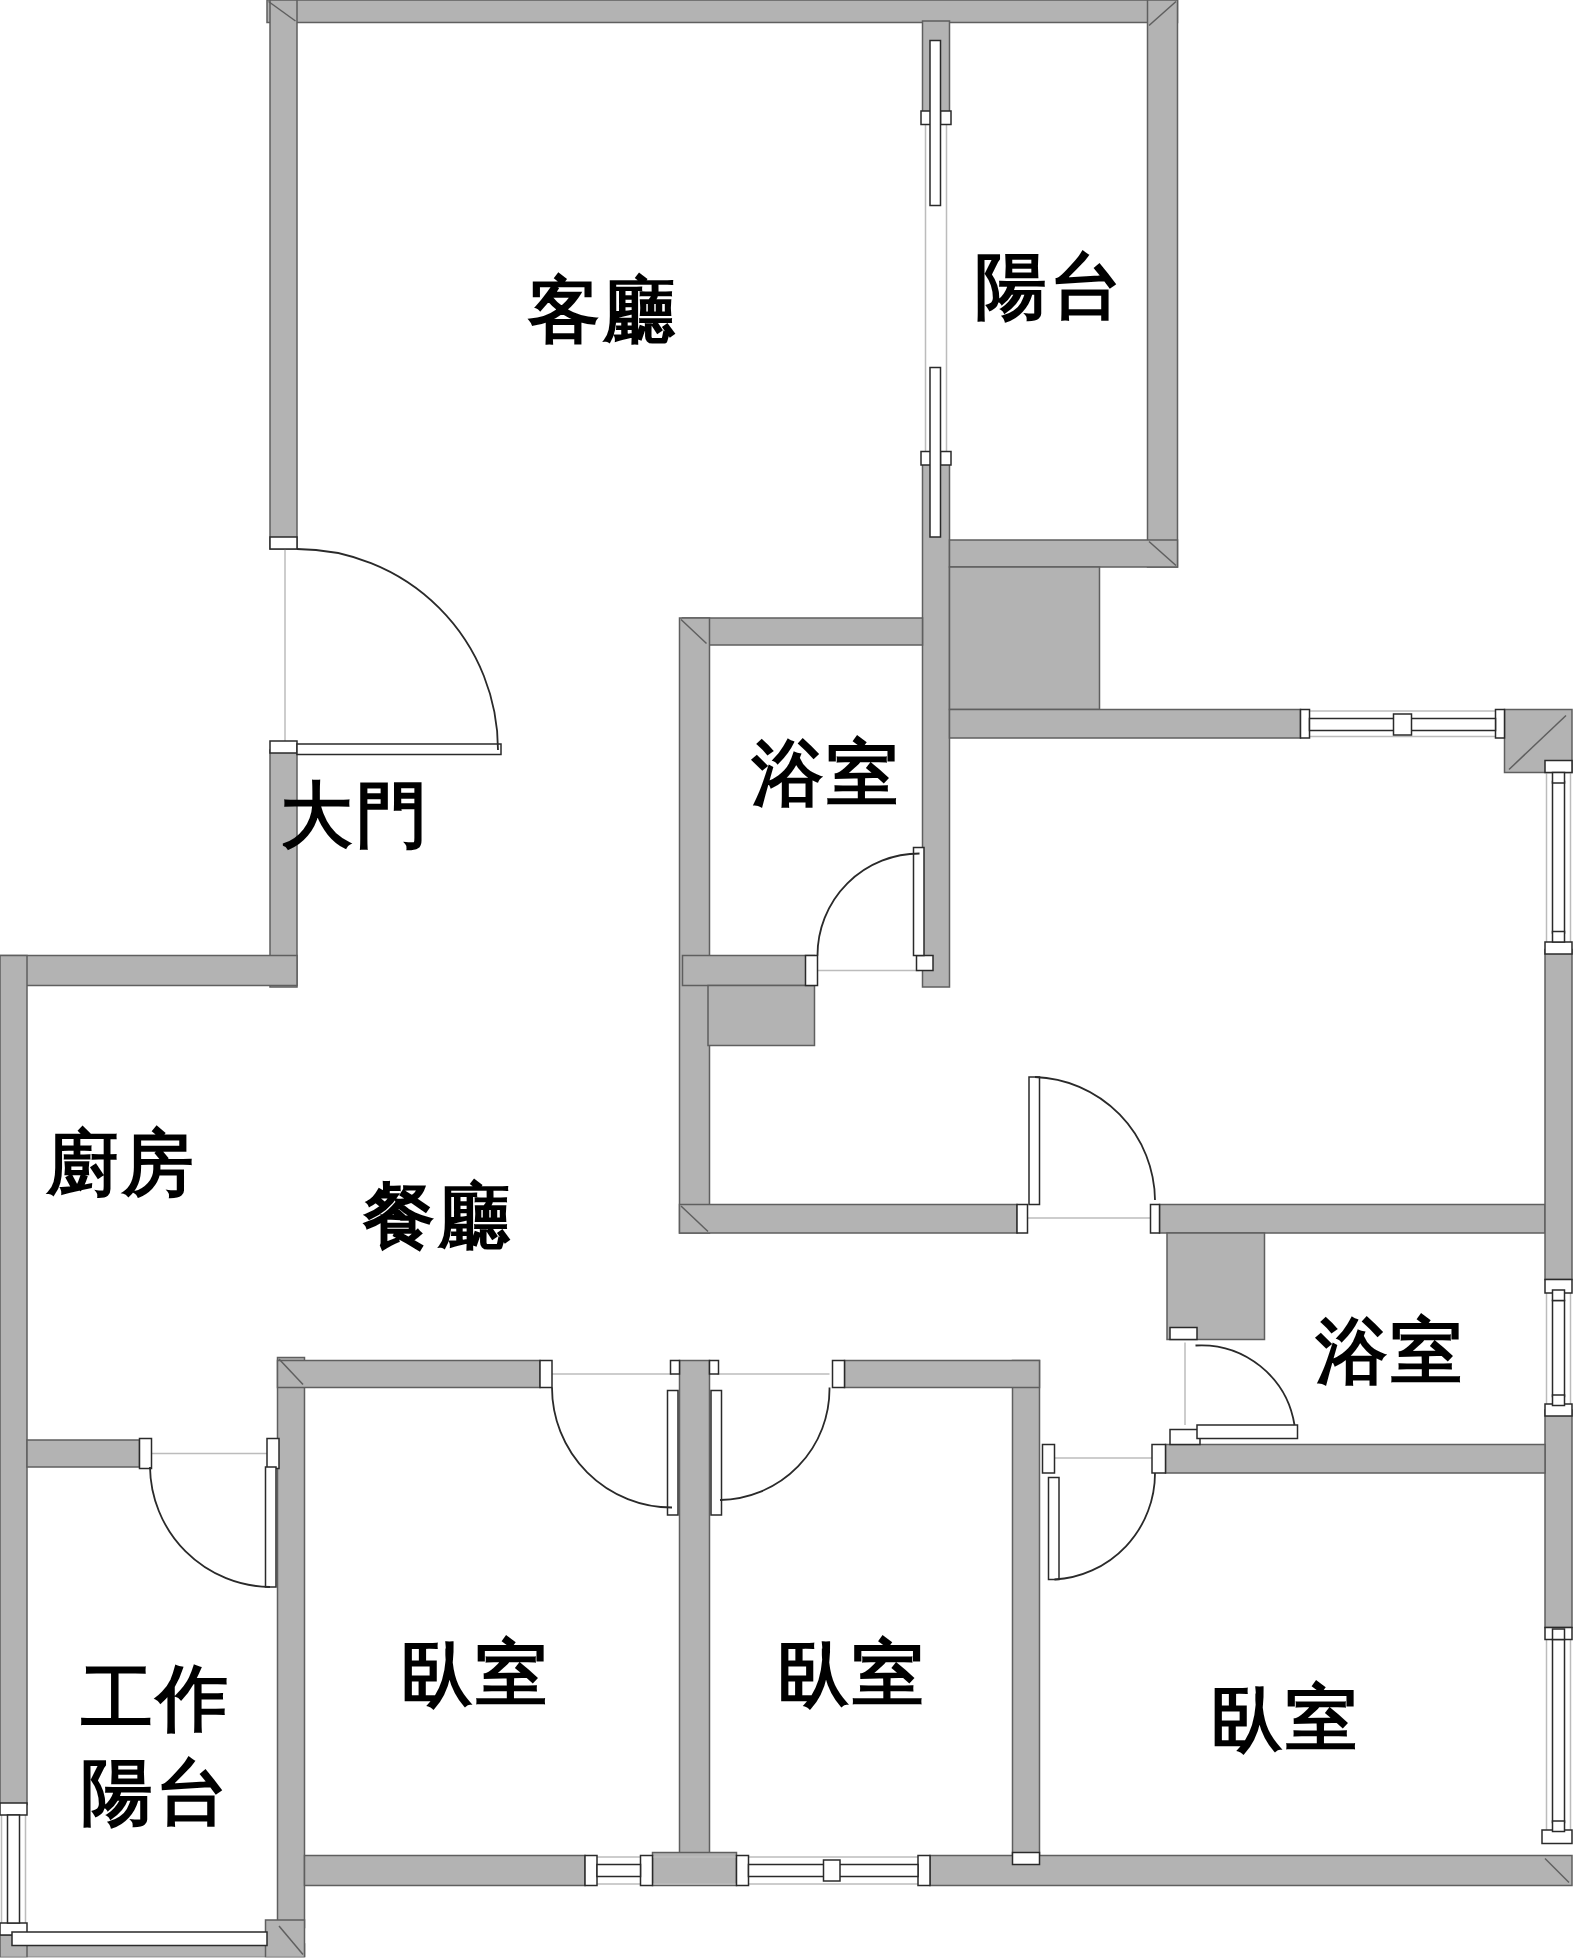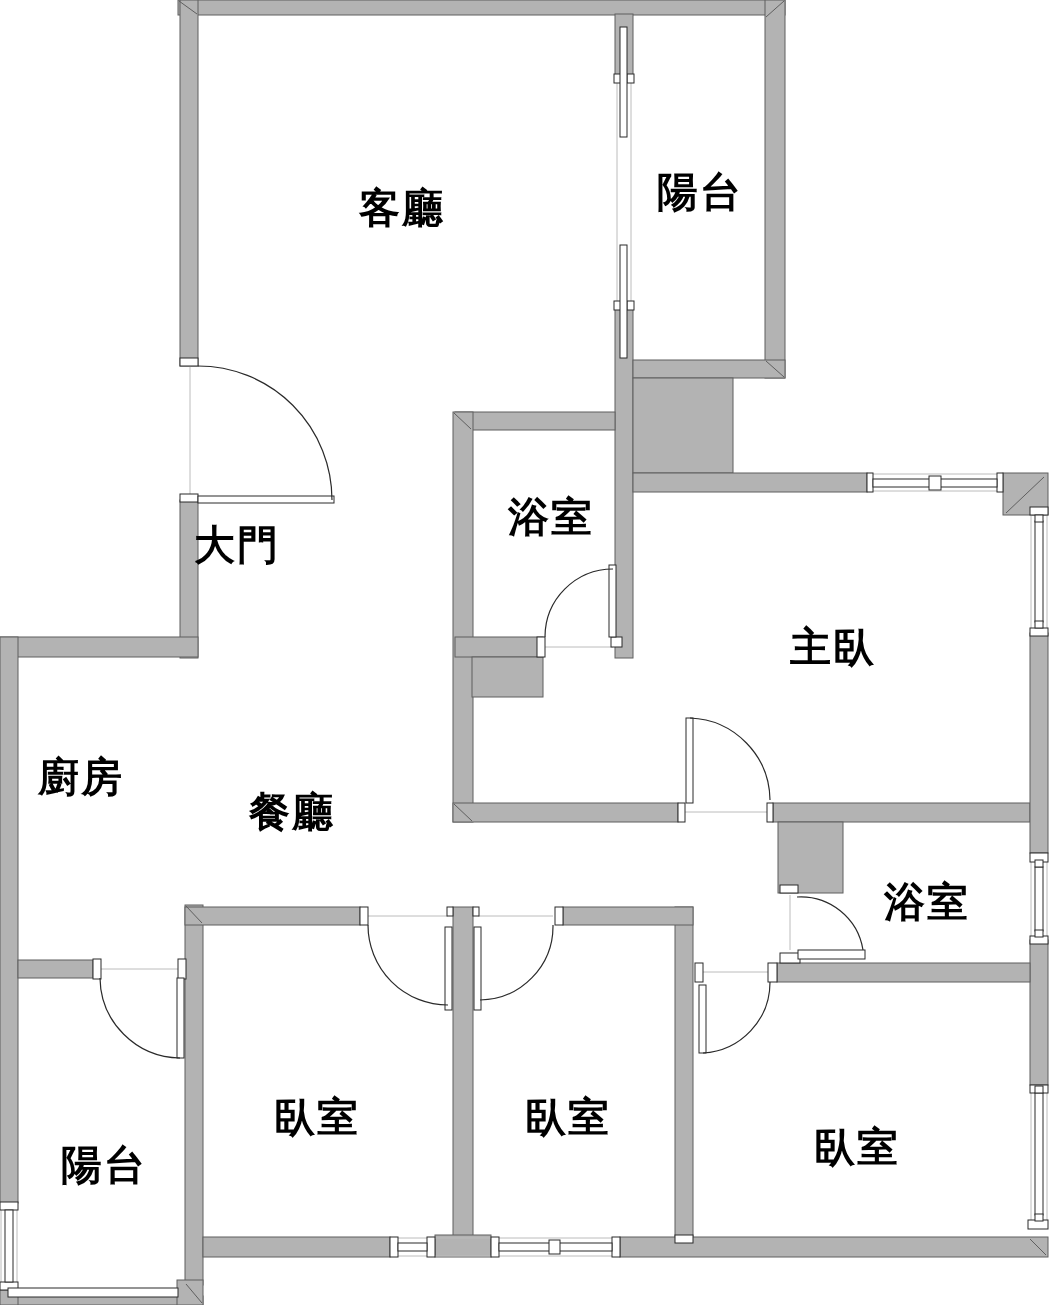--- a/index.html
+++ b/index.html
@@ -7,21 +7,21 @@
         background:var(--background,#ffffff);
         font-family:"DejaVu Sans","Liberation Sans",sans-serif}
   #plan svg{position:absolute;left:0;top:0}
   .walls rect{fill:var(--wall-fill,#b3b3b3);stroke:var(--wall-stroke,#5f5f5f);stroke-width:1}
   .jambs rect{fill:#ffffff;stroke:#2a2a2a;stroke-width:1}
   .glass rect{fill:#ffffff;stroke:#2a2a2a;stroke-width:1}
   .arcs path{fill:none;stroke:#2a2a2a;stroke-width:1.2}
   .miters line{stroke:var(--wall-stroke,#5f5f5f);stroke-width:1}
   .faint line{stroke:#bcbcbc;stroke-width:1}
   .room-label{position:absolute;transform:translate(-50%,-50%);
-        font-size:41px;font-weight:bold;letter-spacing:2px;line-height:1.32;
+        font-size:48px;font-weight:bold;letter-spacing:2px;line-height:1.32;
         color:var(--text-color,#000);white-space:nowrap;text-align:center}
   .room-label span{display:block}
 </style>
 </head>
 <body>
 
 <div id="plan">
   <svg width="1050" height="1305" viewBox="0 0 1050 1305">
 
     <g class="walls">
@@ -173,24 +173,24 @@
       <line x1="186" y1="906" x2="202" y2="923"></line>
       <line x1="186" y1="1284" x2="202" y2="1303"></line>
       <line x1="1030" y1="1239" x2="1046" y2="1255"></line>
       <line x1="1044" y1="477" x2="1006" y2="513"></line>
     </g>
   </svg>
 
   <div class="room-label" style="left:402px;top:208px">客廳</div>
   <div class="room-label" style="left:700px;top:192px">陽台</div>
   <div class="room-label" style="left:551px;top:517px">浴室</div>
-  <div class="room-label" style="left:833px;top:647px">主臥</div>
   <div class="room-label" style="left:81px;top:777px">廚房</div>
   <div class="room-label" style="left:237px;top:545px">大門</div>
   <div class="room-label" style="left:292px;top:812px">餐廳</div>
   <div class="room-label" style="left:927px;top:902px">浴室</div>
   <div class="room-label" style="left:317px;top:1117px">臥室</div>
   <div class="room-label" style="left:568px;top:1117px">臥室</div>
   <div class="room-label" style="left:857px;top:1147px">臥室</div>
   <div class="room-label" style="left:104px;top:1165px">
+    <span>工作</span>
     <span>陽台</span>
   </div>
 </div>
 
 </body></html>

